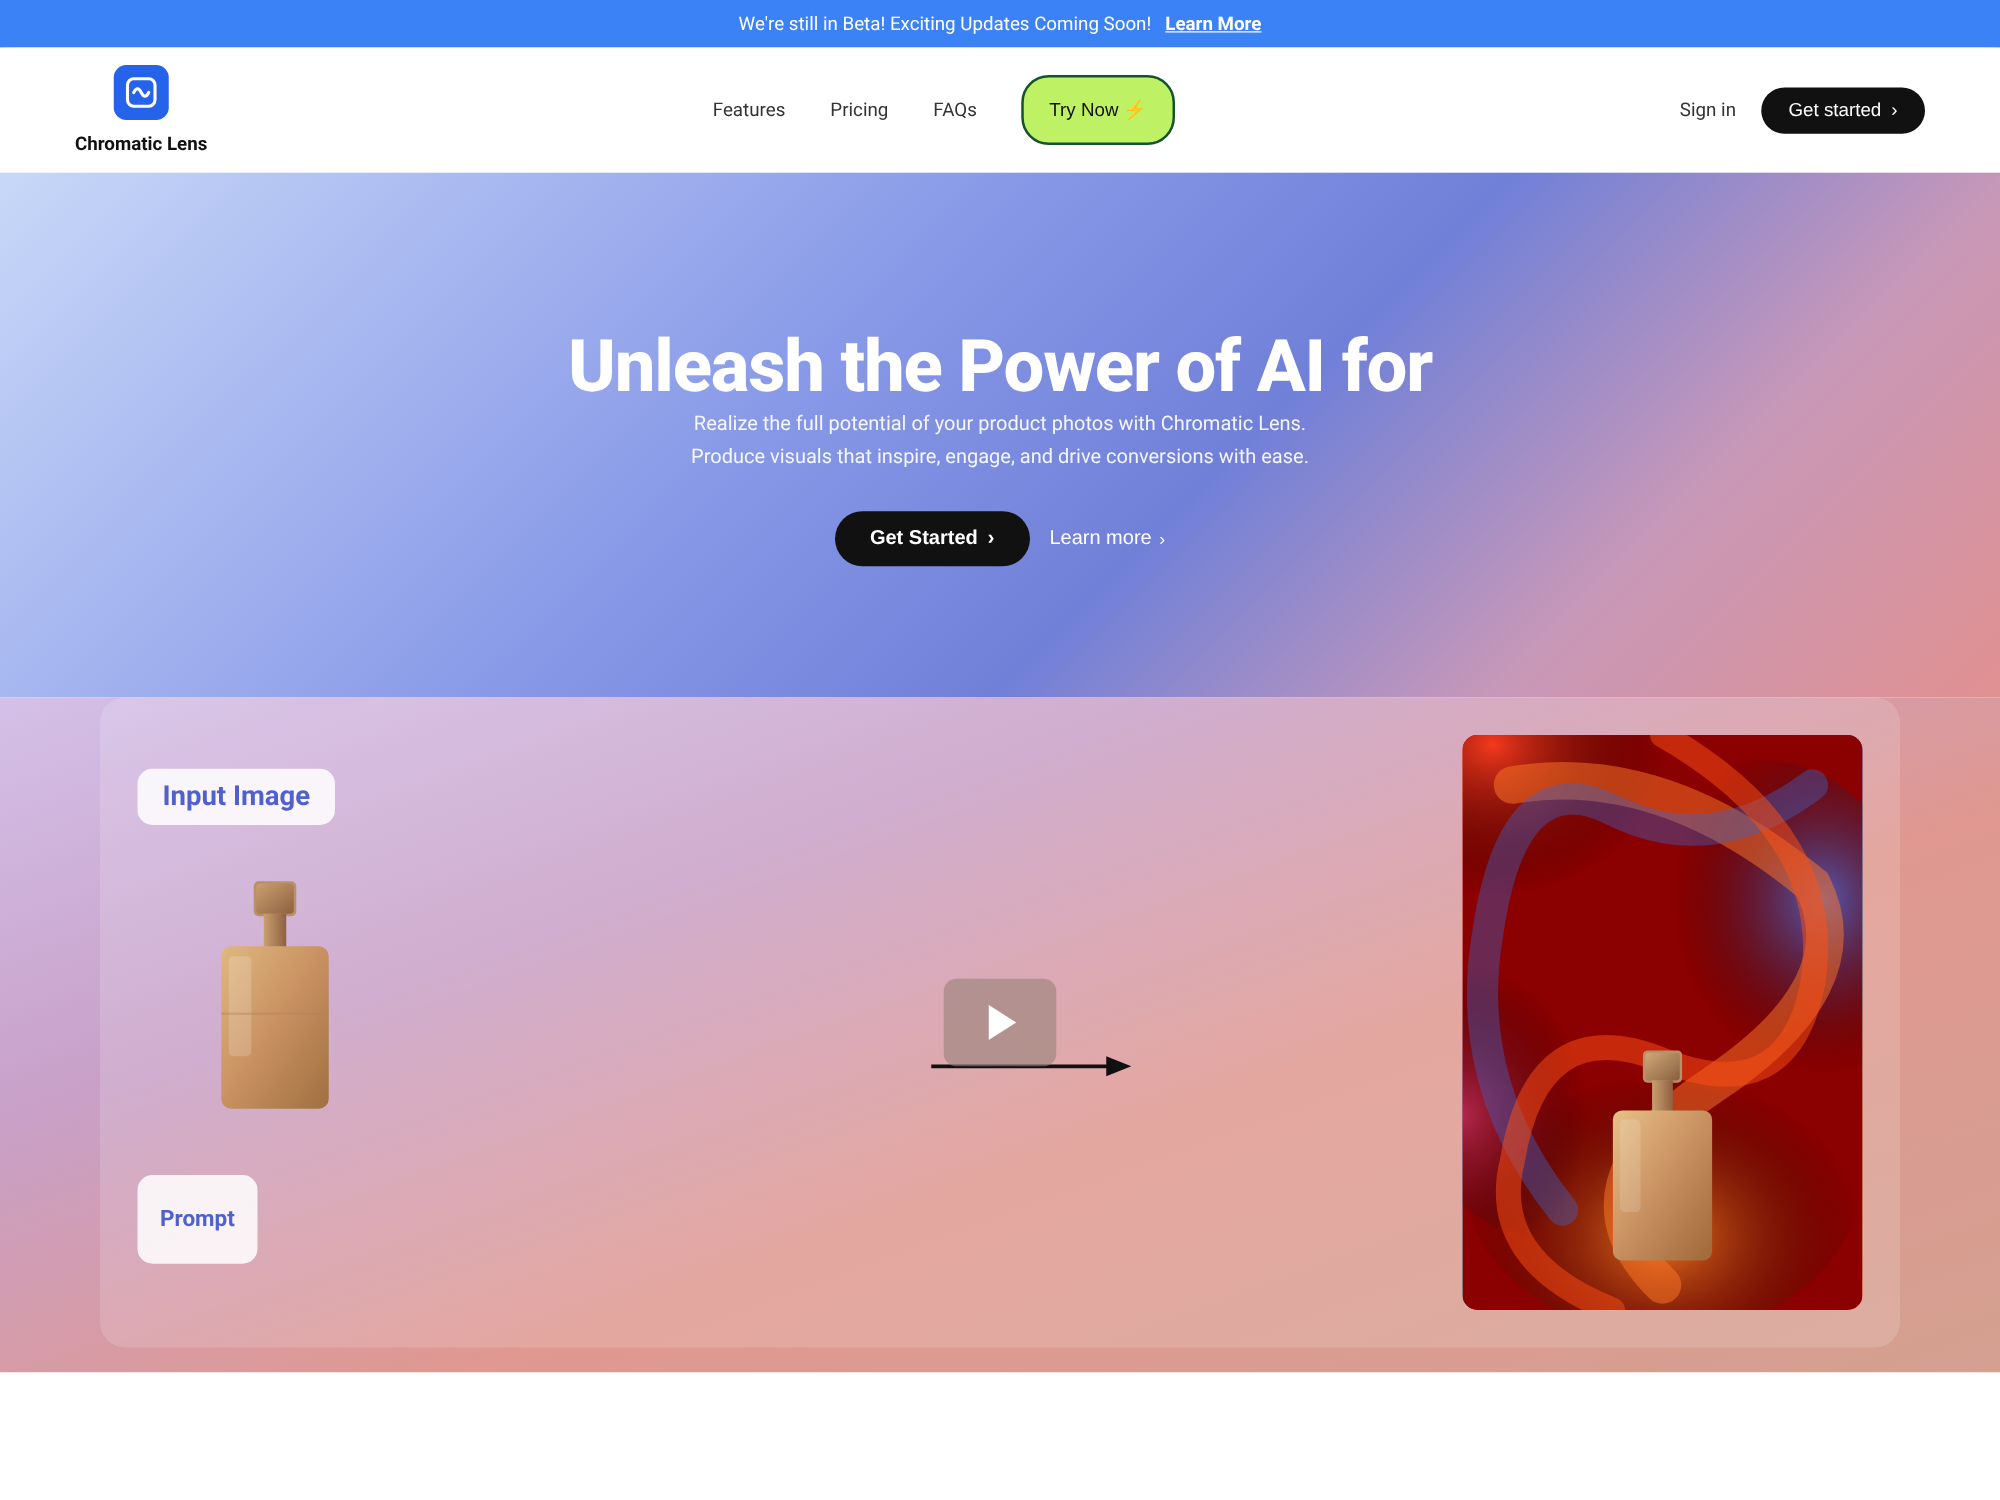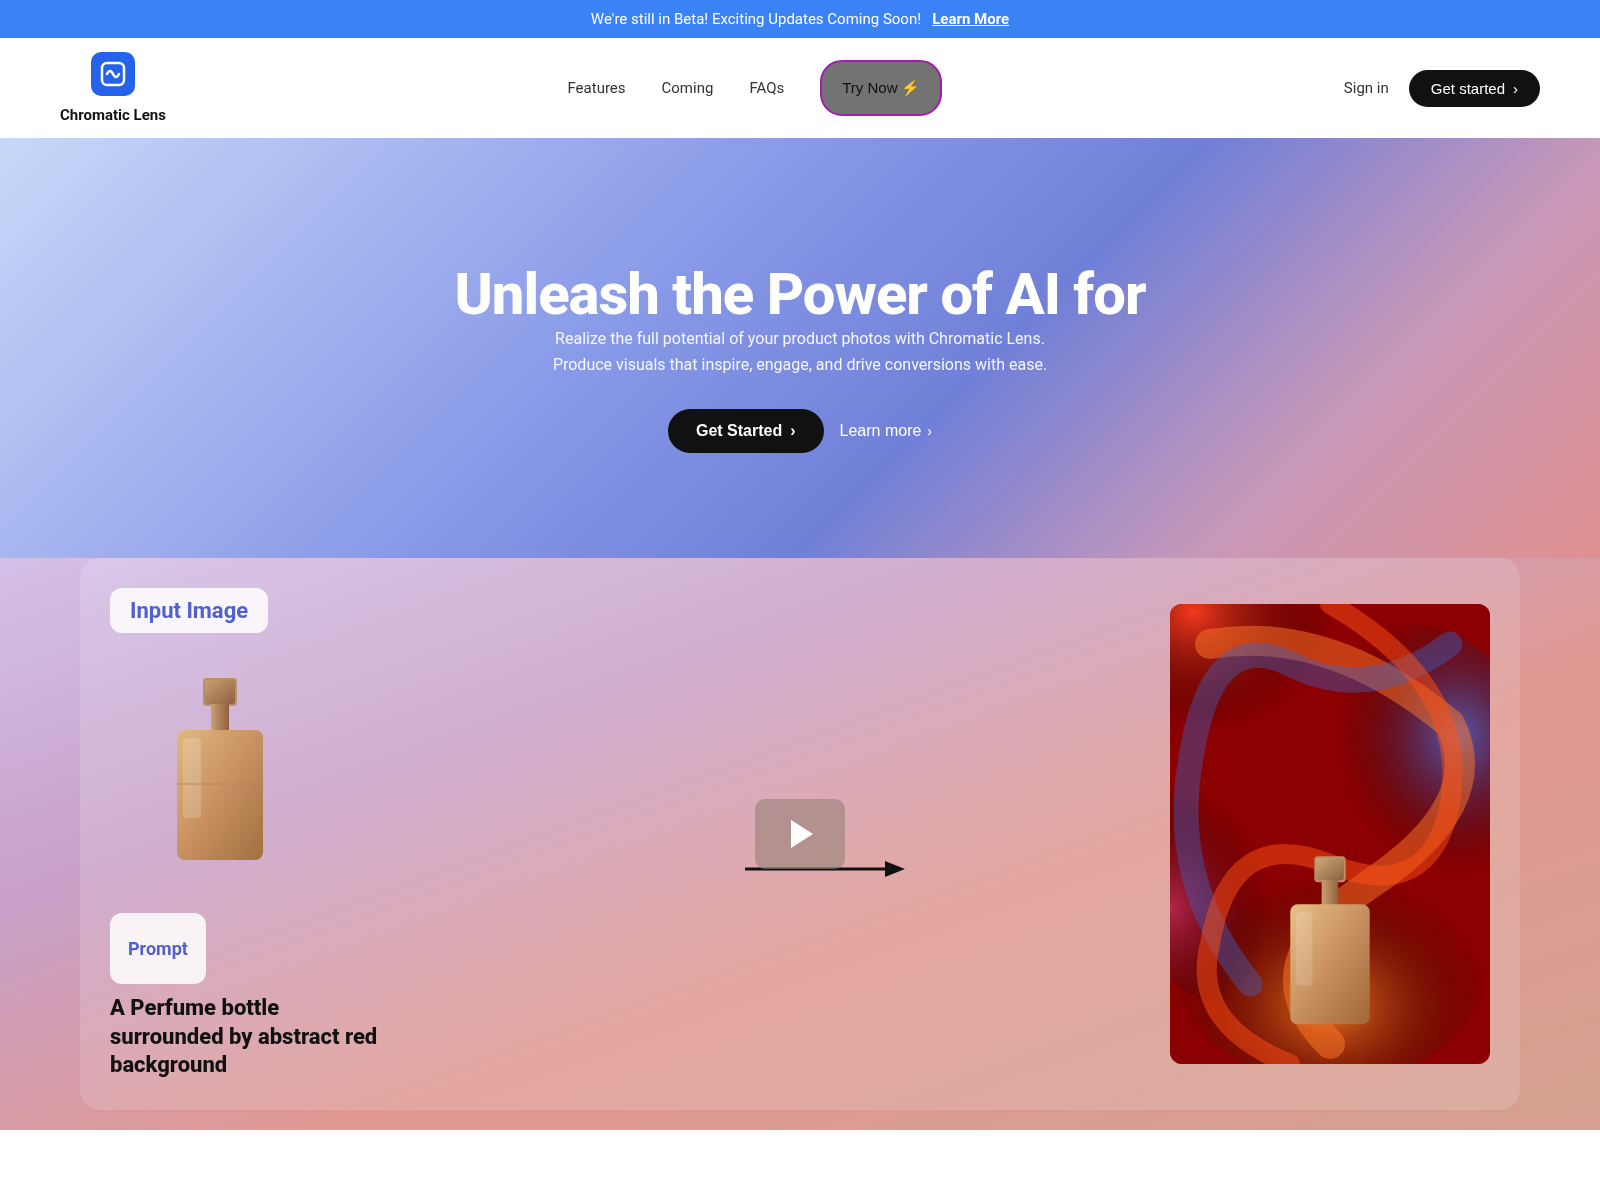--- a/index.html
+++ b/index.html
@@ -66,24 +66,24 @@
       align-items: center;
       gap: 36px;
     }
     .nav-link {
       font-size: 15px;
       color: #333;
       text-decoration: none;
       cursor: pointer;
     }
     #try-now-btn {
-      border: 2px solid #a21caf;
+      border: 2px solid #14532d;
       border-radius: 22px;
       padding: 17px 20px;
-      background: #737373;
+      background: #bef264;
       color: #111;
       font-size: 15px;
       font-weight: 500;
       cursor: pointer;
       display: flex;
       align-items: center;
       gap: 6px;
     }
     #nav-right {
       display: flex;
@@ -312,21 +312,21 @@
     </div>
     <div id="logo-text">
       <span id="logo-name">
         <span>Chromatic</span> <span>Lens</span>
       </span>
     </div>
   </div>
 
   <div id="nav-links">
     <a class="nav-link">Features</a>
-    <a class="nav-link">Coming</a>
+    <a class="nav-link">Pricing</a>
     <a class="nav-link">FAQs</a>
     <button id="try-now-btn">Try Now ⚡</button>
   </div>
 
   <div id="nav-right">
     <a id="sign-in-link">Sign in</a>
     <button id="get-started-nav-btn">
       <span>Get started</span>
       <span>›</span>
     </button>
@@ -380,21 +380,20 @@
               <stop offset="0%" stop-color="#e0b880"></stop>
               <stop offset="50%" stop-color="#c89060"></stop>
               <stop offset="100%" stop-color="#a07040"></stop>
             </linearGradient>
           </defs>
         </svg>
       </div>
 
       <div id="prompt-area">
         <div id="prompt-badge">Prompt</div>
-        <div id="prompt-text">A Perfume bottle surrounded by abstract red background</div>
       </div>
     </div>
 
     <div id="demo-center">
       <div style="position:relative; display:flex; flex-direction:column; align-items:center; gap:20px;">
         <div id="video-play-btn">
           <div id="play-triangle"></div>
         </div>
         <svg id="arrow-svg" viewBox="0 0 160 40" width="160" height="40">
           <line x1="0" y1="20" x2="140" y2="20" stroke="#111" stroke-width="3" stroke-linecap="round"></line>

